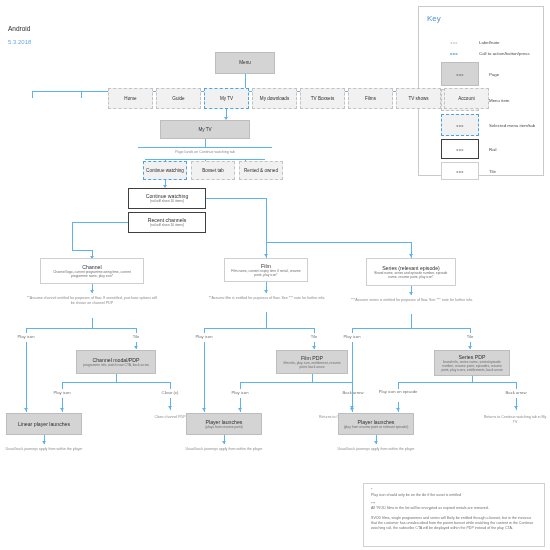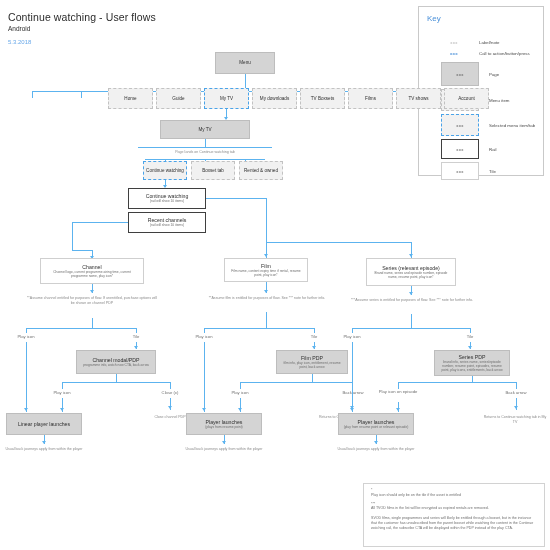--- a/index.html
+++ b/index.html
@@ -54,21 +54,20 @@
   
   .foot-panel{background:#ffffff;border:1px solid #d2d2d2;}
   .foot-t{font-size:3.6px;color:#6f6f6f;line-height:1.45;}
   .foot-star{font-size:3.6px;color:#6f6f6f;}
 </style>
 </head>
 <body>
 
 <div id="stage">
 
-  <div class="abs h-title" style="left:8px;top:11px;">Continue watching - User flows</div>
   <div class="abs h-sub" style="left:8px;top:25px;">Android</div>
   <div class="abs h-date" style="left:8px;top:39px;">5.3.2018</div>
 
   <div class="abs key-panel" style="left:418px;top:6px;width:126px;height:170px;">
     <div class="abs key-title" style="left:8px;top:7px;">Key</div>
 
     <div class="abs key-row" style="left:22px;top:31px;width:100px;height:8px;">
       <span class="key-swatch kx kx-grey" style="width:26px;">xxx</span>
       <span class="key-label" style="margin-left:12px;">Label/note</span>
     </div>

